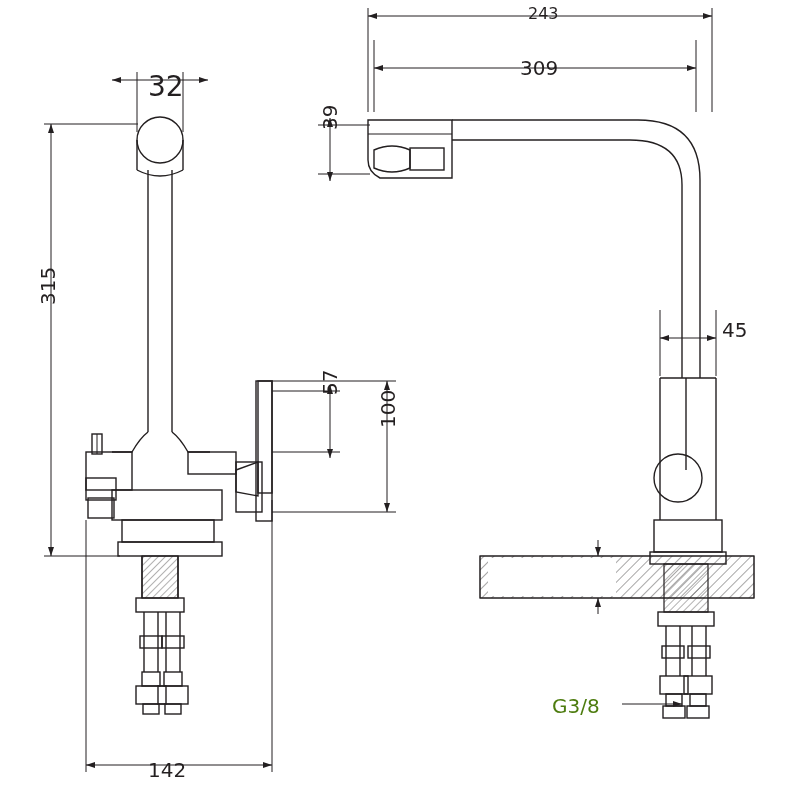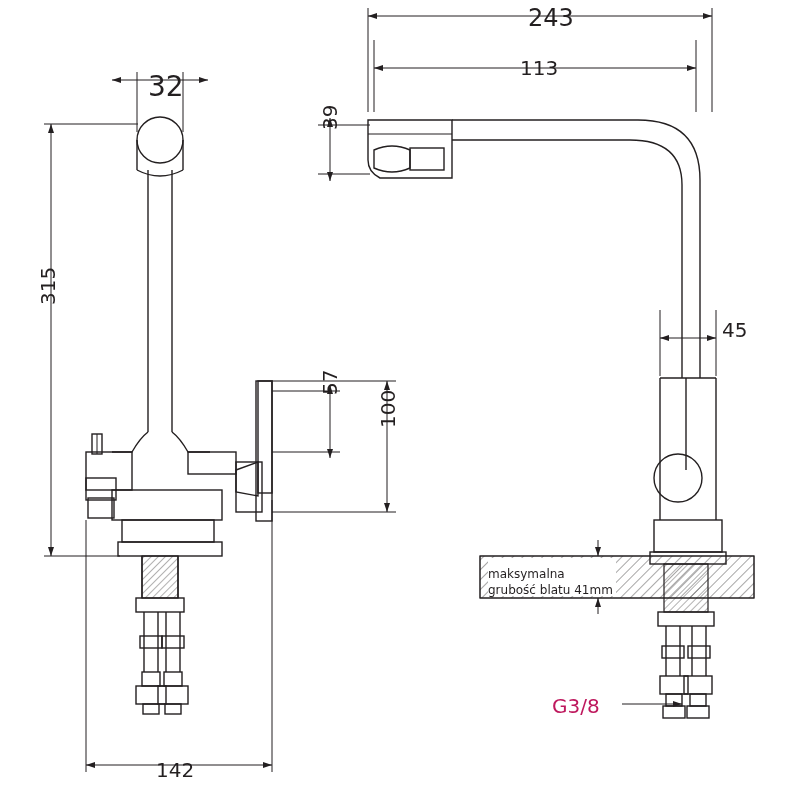--- a/index.html
+++ b/index.html
@@ -197,34 +197,30 @@
       <line x1="598" y1="614" x2="598" y2="598" class="ln thin" marker-end="url(#arrEnd)"></line>
 
       <line x1="622" y1="704" x2="682" y2="704" class="ln thin" marker-end="url(#arrEnd)"></line>
     </g>
   </svg>
 
   <div style="position:absolute; left:148px; top:70px; font-size:28px; color:#231f20;">32</div>
 
   <div style="position:absolute; left:36px; top:305px; font-size:20px; color:#231f20; transform:rotate(-90deg); transform-origin:left top;">315</div>
 
-  <div style="position:absolute; left:156px; top:758px; font-size:20px; color:#231f20;">142</div>
+  <div style="position:absolute; left:148px; top:758px; font-size:20px; color:#231f20;">142</div>
 
   <div style="position:absolute; left:318px; top:395px; font-size:20px; color:#231f20; transform:rotate(-90deg); transform-origin:left top;">57</div>
 
   <div style="position:absolute; left:376px; top:428px; font-size:20px; color:#231f20; transform:rotate(-90deg); transform-origin:left top;">100</div>
 
-  <div style="position:absolute; left:528px; top:4px; font-size:24px; color:#231f20;">243</div>
-
-  <div style="position:absolute; left:520px; top:56px; font-size:20px; color:#231f20;">113</div>
+  <div style="position:absolute; left:528px; top:4px; font-size:16px; color:#231f20;">243</div>
+
+  <div style="position:absolute; left:520px; top:56px; font-size:20px; color:#231f20;">309</div>
 
   <div style="position:absolute; left:318px; top:130px; font-size:20px; color:#231f20; transform:rotate(-90deg); transform-origin:left top;">39</div>
 
   <div style="position:absolute; left:674px; top:318px; font-size:20px; color:#231f20;margin-left:48px;">45</div>
 
-  <div style="position:absolute; left:552px; top:694px; font-size:20px; color:#be185d;">G3/8</div>
-
-  <div style="position:absolute; left:488px; top:566px; font-size:12px; color:#231f20; line-height:16px;">
-    <div>maksymalna</div>
-    <div>grubość blatu 41mm</div>
-  </div>
+  <div style="position:absolute; left:552px; top:694px; font-size:20px; color:#4d7c0f;">G3/8</div>
+
 
 </div>
 
 </body></html>

